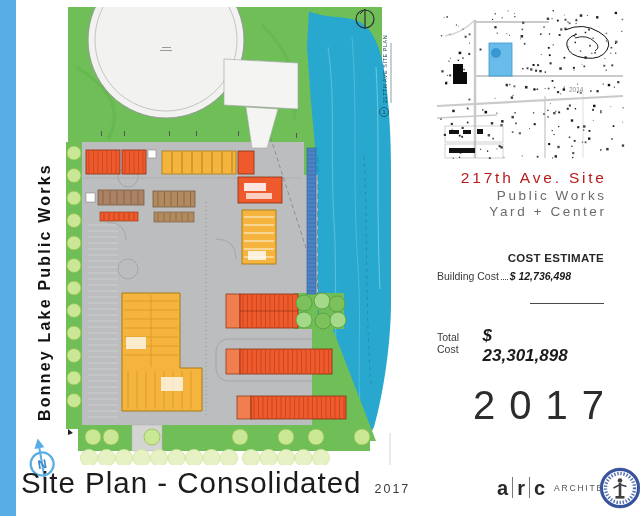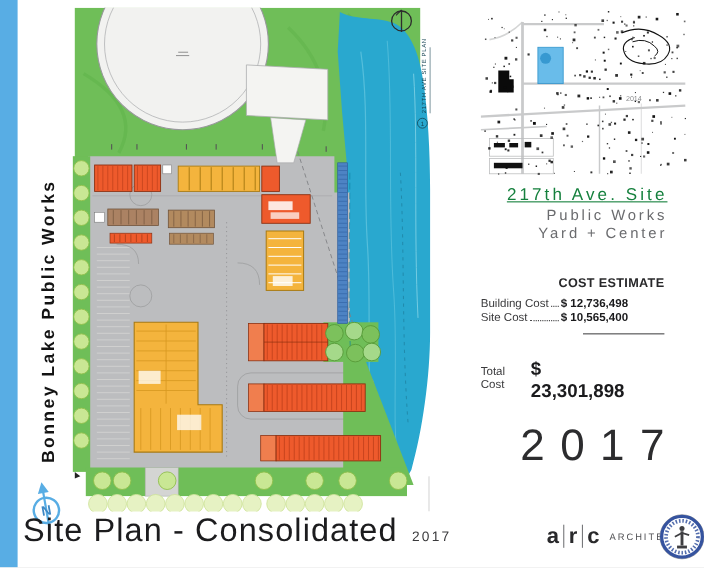--- a/index.html
+++ b/index.html
@@ -9,28 +9,28 @@
   .stripe{position:absolute;left:0;top:0;width:16px;height:516px;background:#58ade4;}
   .vlabel{position:absolute;left:33px;top:138px;height:308px;width:24px;
           writing-mode:vertical-rl;transform:rotate(180deg);
           display:flex;align-items:center;justify-content:center;
           font-size:16px;font-weight:bold;letter-spacing:2.2px;color:#131313;white-space:nowrap;}
   
   .planwrap{position:absolute;left:66px;top:7px;width:328px;height:458px;}
   .mapwrap{position:absolute;left:437px;top:8px;width:188px;height:154px;}
   
   .rtx{position:absolute;right:36px;text-align:right;white-space:nowrap;}
-  .t-site{top:169px;font-size:15.5px;letter-spacing:2.8px;margin-right:-2.8px;color:#15803d;text-decoration:underline;}
+  .t-site{top:169px;font-size:15.5px;letter-spacing:2.8px;margin-right:-2.8px;color:#b91c1c;}
   .t-sub1{top:188px;font-size:13.5px;letter-spacing:2.6px;margin-right:-2.6px;color:#6a6b6e;}
   .t-sub2{top:204px;font-size:13.5px;letter-spacing:2.6px;margin-right:-2.6px;color:#6a6b6e;}
   .t-cost{top:252px;font-size:11.5px;font-weight:bold;letter-spacing:.3px;color:#28282a;}
   .costrow{position:absolute;left:437px;width:134px;display:flex;align-items:baseline;}
   .costrow .lbl{font-size:10.5px;color:#3b3b3d;}
   .costrow .lead{flex:1;border-bottom:1.6px dotted #4a4a4c;margin:0 2px 2px 2px;height:8px;}
-  .costrow .val{font-size:10.5px;font-weight:bold;color:#1b1b1d;}
+  .costrow .val{font-size:10.5px;font-weight:bold;color:#1b1b1d;font-style:italic;}
   .row1{top:270px}.row2{top:283px}
   .totdiv{position:absolute;right:36px;width:74px;top:303px;border-top:1.2px solid #4a4a4c;}
   .rowT{top:326px}
   .rowT .val{font-size:17px;}
   .t-year{top:383px;font-size:40px;letter-spacing:14px;margin-right:-14px;color:#2c2c2e;}
   
   .ftitle{position:absolute;left:21px;top:466px;display:flex;align-items:baseline;gap:13px;}
   .ftitle .big{font-size:29.5px;letter-spacing:1px;color:#1c1c1e;}
   .ftitle .small{font-size:12.5px;letter-spacing:2px;color:#3a3a3c;}
   .arcblk{position:absolute;left:497px;top:477px;display:flex;align-items:center;}
@@ -687,25 +687,20 @@
   <div class="rtx t-site">217th Ave. Site</div>
   <div class="rtx t-sub2">Yard + Center</div>
   <div class="rtx t-sub1">Public Works</div>
   <div class="rtx t-cost">COST ESTIMATE</div>
 
   <div class="costrow row1">
     <span class="lbl">Building Cost</span>
     <span class="lead"></span>
     <span class="val">$ 12,736,498</span>
   </div>
-  <div class="costrow row2">
-    <span class="lbl">Site Cost</span>
-    <span class="lead"></span>
-    <span class="val">$ 10,565,400</span>
-  </div>
   <div class="totdiv"></div>
   <div class="costrow rowT">
     <span class="lbl">Total Cost</span>
     <span class="lead"></span>
     <span class="val">$ 23,301,898</span>
   </div>
 
   <div class="rtx t-year">2017</div>
 
   <div class="compass">

